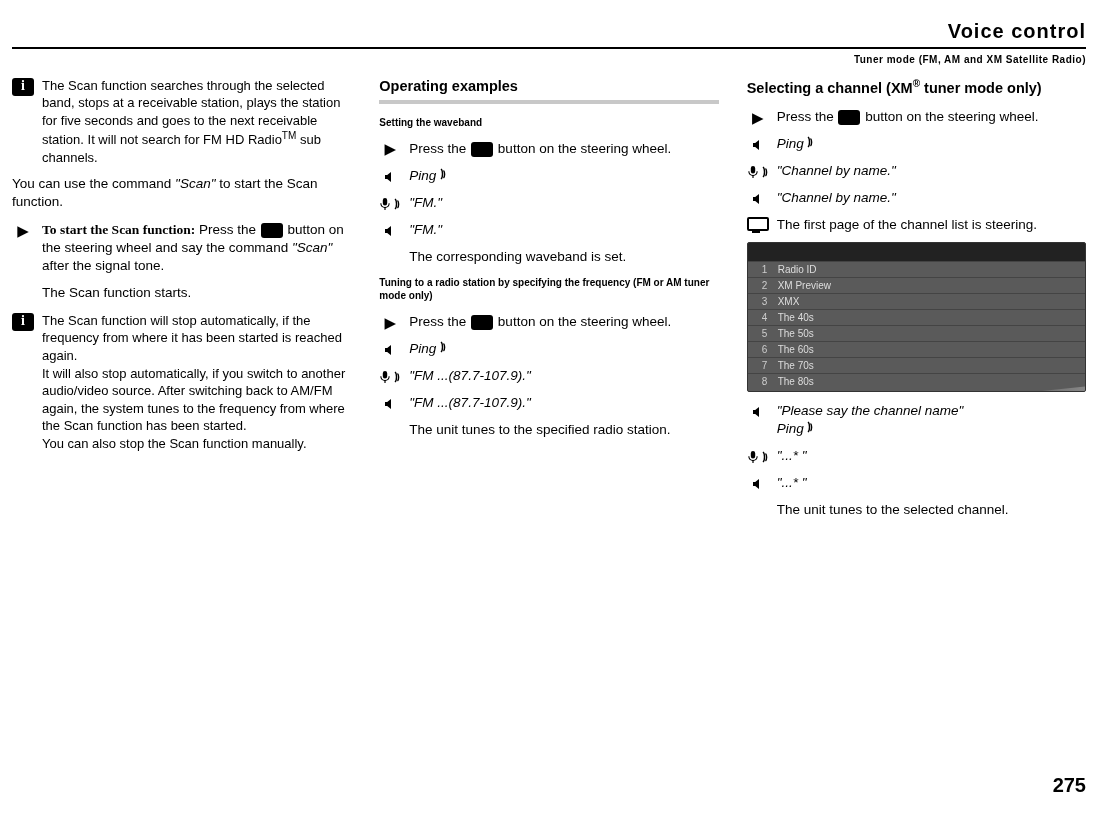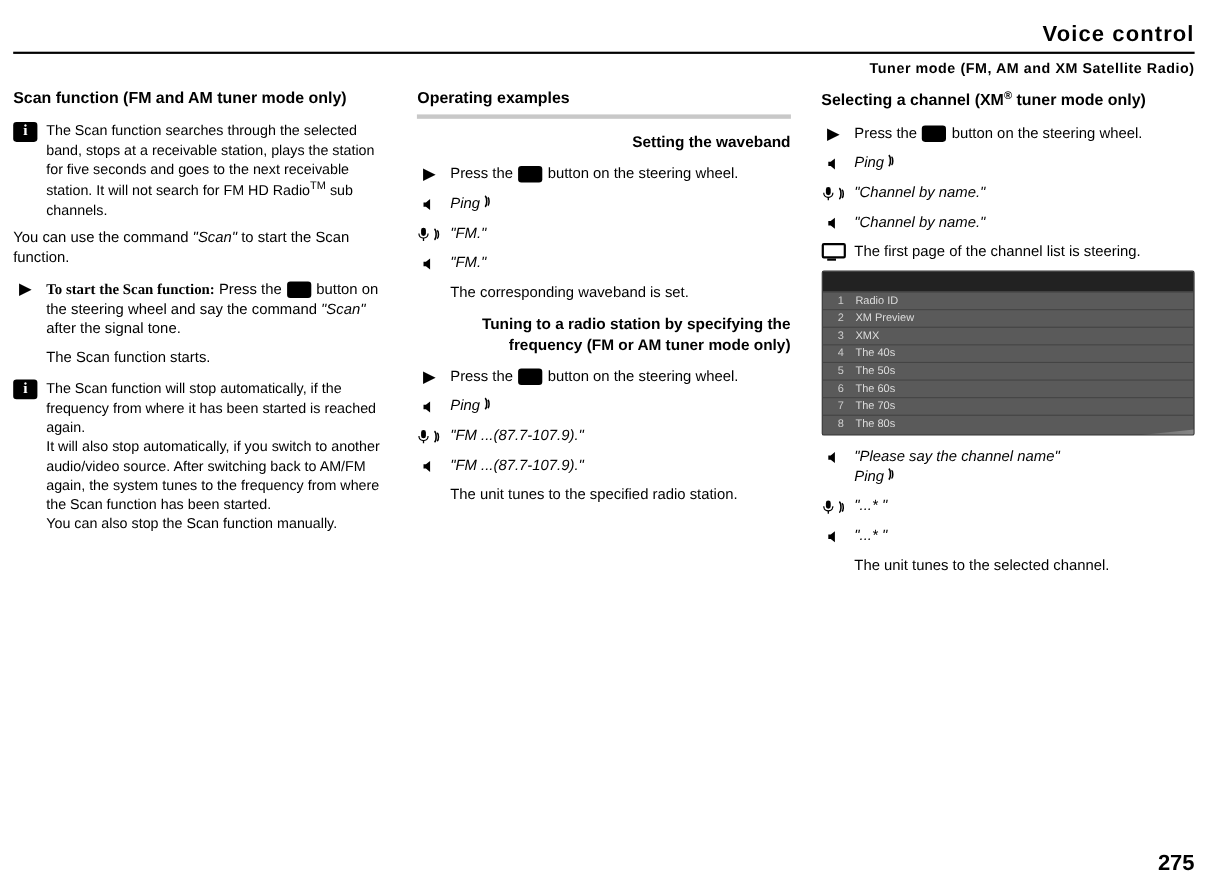--- a/index.html
+++ b/index.html
@@ -14,34 +14,34 @@
     background: #fff;
     position: relative;
   }
   .header-right {
     text-align: right;
     font-weight: bold;
     letter-spacing: 1px;
   }
   .h1 { font-size: 20px; margin-bottom: 2px; }
   .hr { border: none; border-top: 2px solid #000; margin: 2px 0 4px; }
-  .h2 { font-size: 13px; margin-bottom: 10px; letter-spacing: .5px; }
+  .h2 { font-size: 10px; margin-bottom: 10px; letter-spacing: .5px; }
   .cols { display: flex; gap: 28px; }
   .col { flex: 1 1 0; min-width: 0; }
   .section-h {
     font-weight: bold;
     font-size: 14.5px;
     margin: 0 0 10px;
   }
   .section-h.rule {
     border-bottom: 4px solid #c8c8c8;
     padding-bottom: 4px;
     margin-bottom: 12px;
   }
-  .sub-h { font-weight: bold; font-size: 14px; margin: 6px 0 10px; text-align: right; }
+  .sub-h { font-weight: bold; font-size: 10px; margin: 6px 0 10px; }
   p { margin-bottom: 10px; }
   .row { display: flex; align-items: flex-start; gap: 8px; margin-bottom: 8px; }
   .row .txt { flex: 1; }
   .indent { margin-left: 30px; margin-bottom: 10px; }
   .ico {
     flex: 0 0 22px; width: 22px; height: 18px;
     display: inline-flex; align-items: center; justify-content: center;
     font-size: 13px; margin-top: 1px;
   }
   .ico.info {
@@ -118,21 +118,20 @@
   <div class="h1">Voice control</div>
 </div>
 <hr class="hr">
 <div class="header-right">
   <div class="h2">Tuner mode (FM, AM and XM Satellite Radio)</div>
 </div>
 
 <div class="cols">
 
   <div class="col">
-    <div class="section-h">Scan function (FM and AM tuner mode only)</div>
 
     <div class="row">
       <span class="ico info">i</span>
       <div class="txt note">
         <span>The Scan function searches through the selected band, stops at a receivable station, plays the station for five seconds and goes to the next receivable station. It will not search for FM HD Radio</span><span class="sup">TM</span><span> sub channels.</span>
       </div>
     </div>
 
     <p>
       <span>You can use the command </span><em class="cmd">"Scan"</em><span> to start the Scan function.</span>

